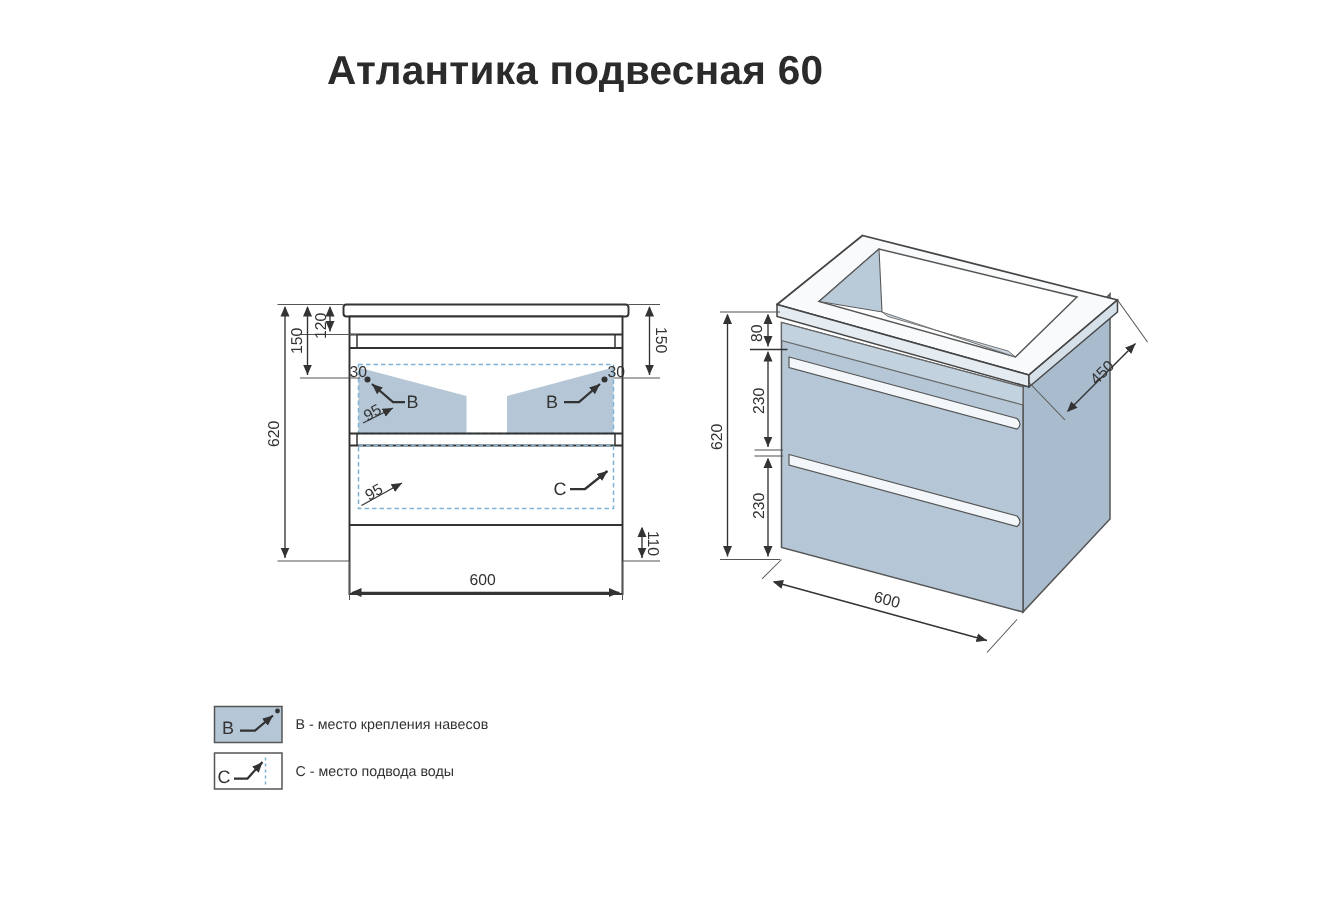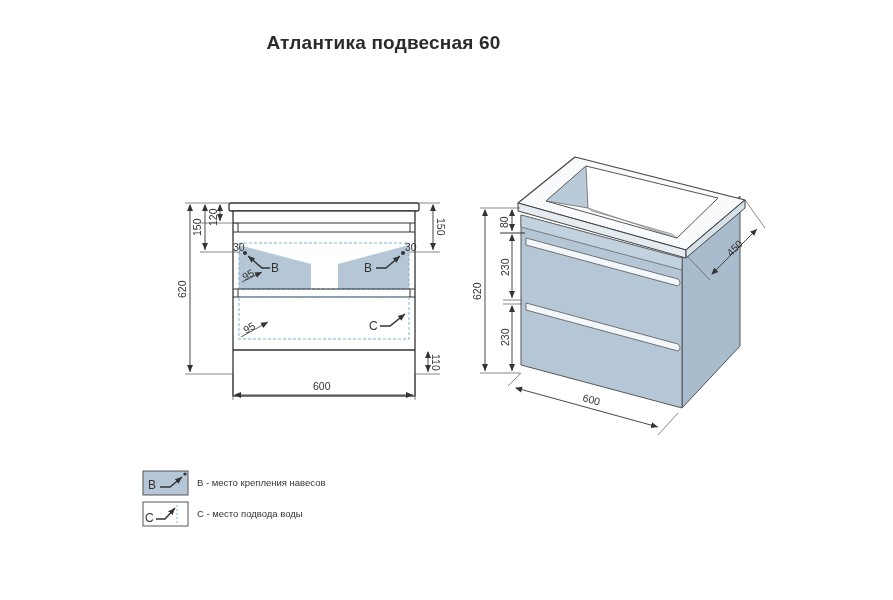--- a/index.html
+++ b/index.html
@@ -1,17 +1,17 @@
 <!DOCTYPE html>
 <html><head>
 <meta charset="utf-8">
 <style>
   html,body{margin:0;padding:0;background:#ffffff;}
   body{width:893px;height:600px;position:relative;overflow:hidden;font-family:"Liberation Sans",sans-serif;color:#333;}
-  .title{position:absolute;left:0;top:32px;width:767px;text-align:center;font-size:19px;font-weight:bold;color:#2b2b2b;letter-spacing:0.2px;}
+  .title{position:absolute;left:0;top:32px;width:767px;text-align:center;font-size:27px;font-weight:bold;color:#2b2b2b;letter-spacing:0.2px;}
   svg{position:absolute;left:0;top:0;}
   .dim{font-family:"Liberation Sans",sans-serif;font-size:10.5px;fill:#333;}
   .lbl{font-family:"Liberation Sans",sans-serif;font-size:12px;fill:#333;}
   .legend-text{font-family:"Liberation Sans",sans-serif;font-size:9.5px;fill:#333;}
 </style>
 </head>
 <body>
 
 <div class="title">Атлантика подвесная 60</div>
 

